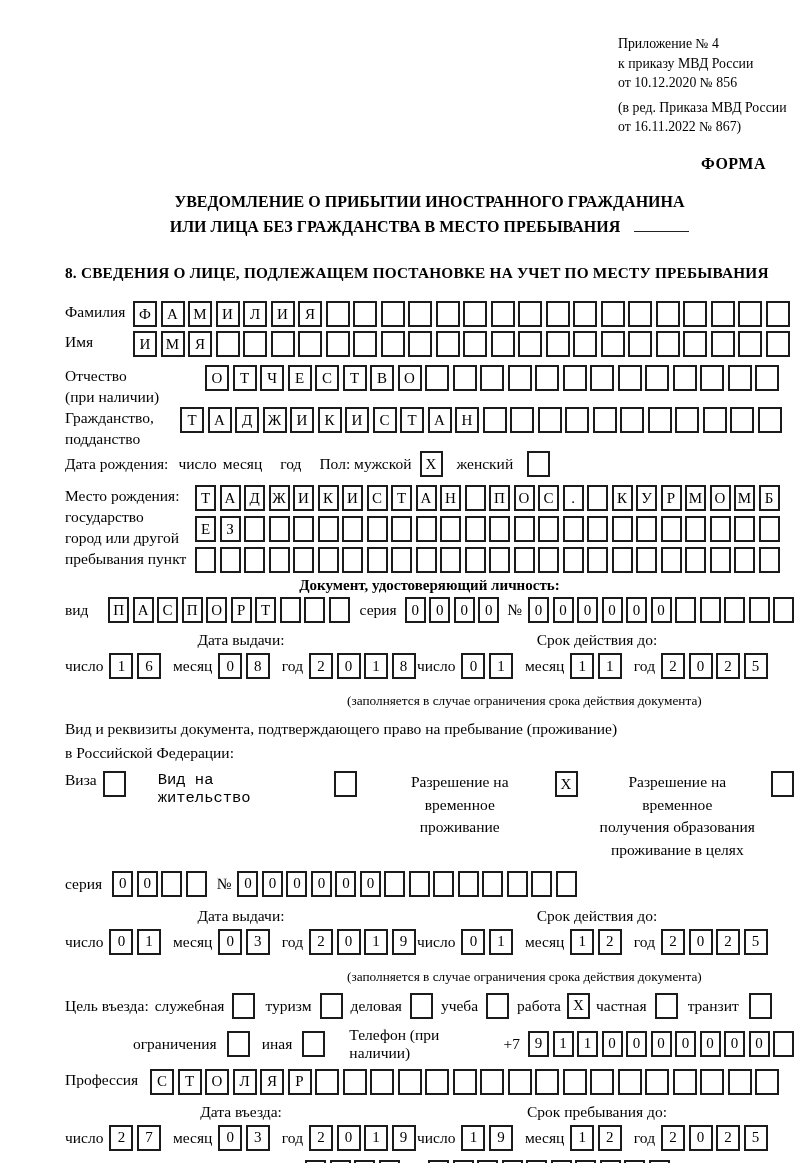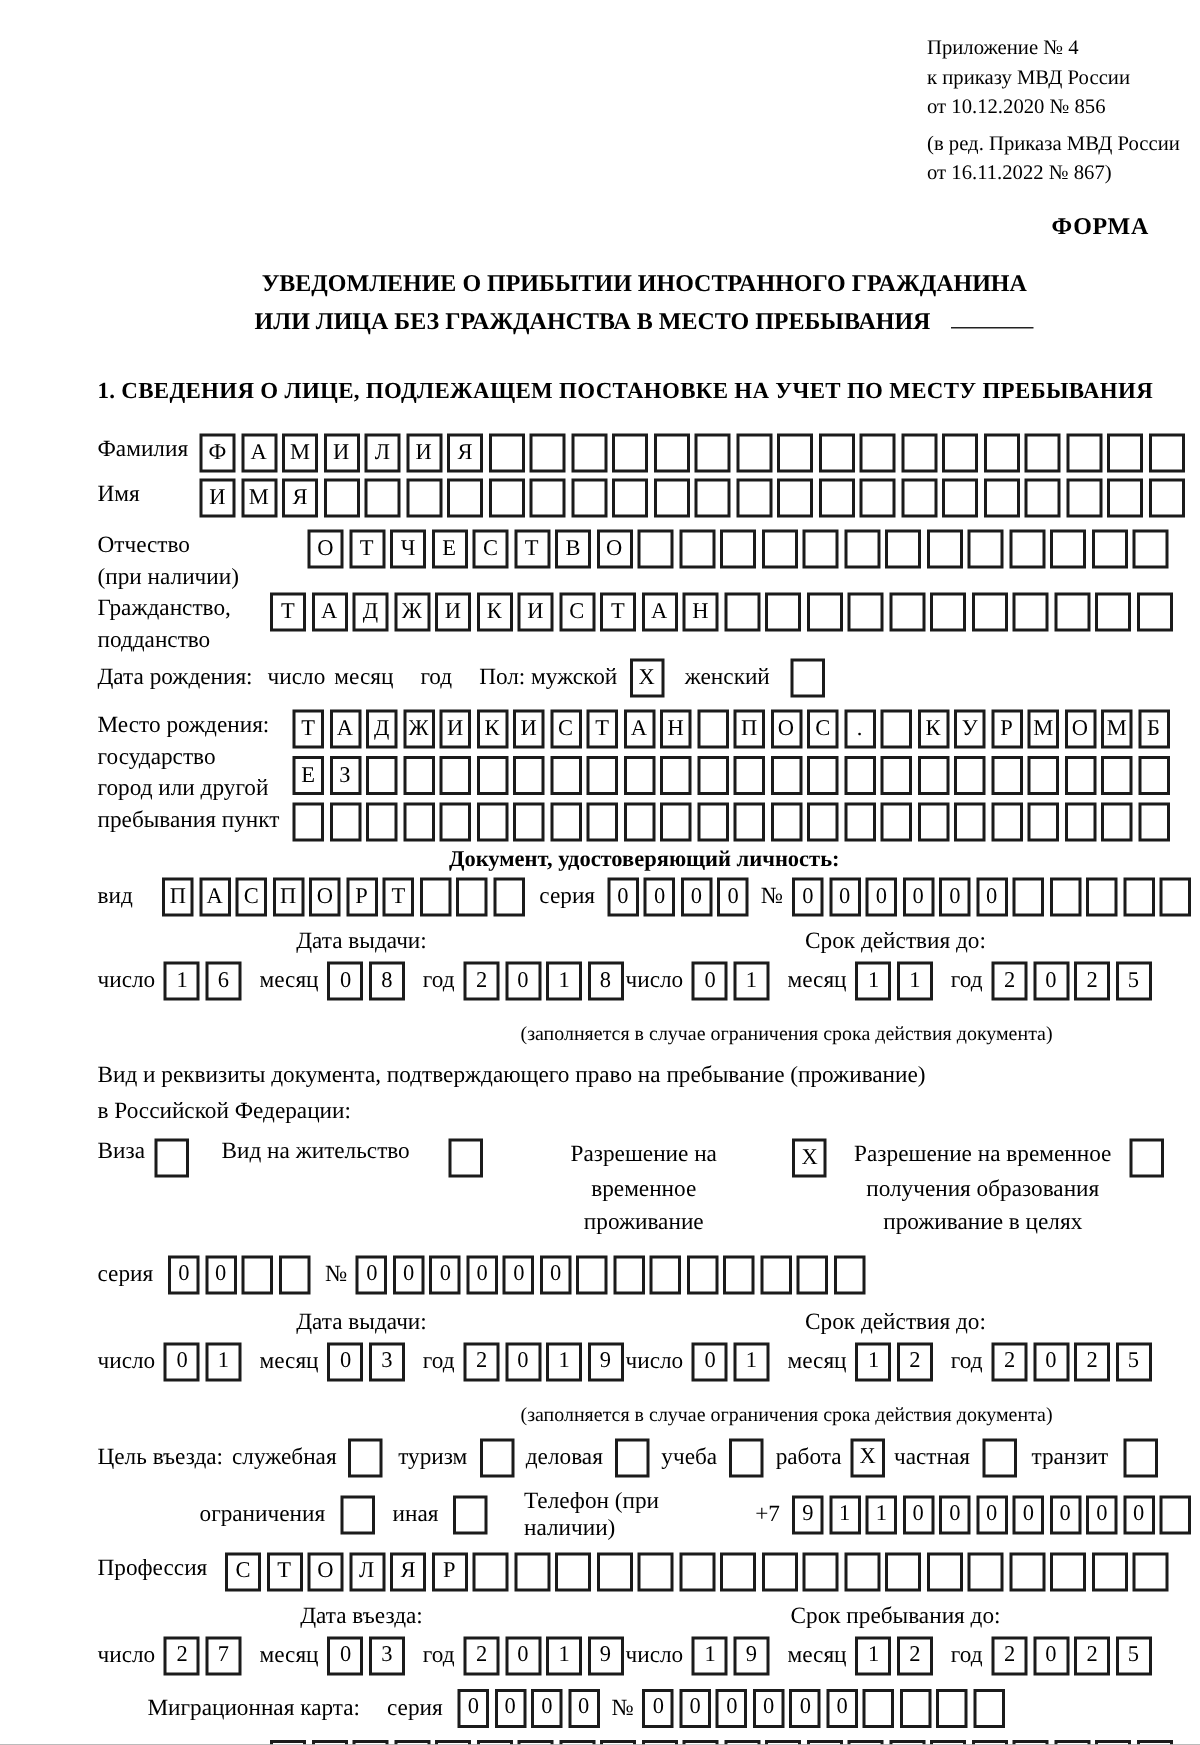--- a/index.html
+++ b/index.html
@@ -1,19 +1,19 @@
 <!DOCTYPE html>
 <html><head>
 <meta charset="utf-8">
 <style>
   html,body { margin:0; padding:0; background:#888; }
   .page {
     width:800px; height:1163px; background:#ffffff; color:#000;
     font-family:"Liberation Serif", serif;
-    box-sizing:border-box; padding:22px 6px 0 65px;
+    box-sizing:border-box; padding:34px 6px 0 65px;
     position:relative; overflow:hidden; margin:0 auto;
   }
   .appendix { margin-left:553px; font-size:13.8px; line-height:1.42; }
   .appendix .amend { margin-top:5px; }
   .forma { text-align:right; padding-right:28px; font-weight:bold; font-size:16px; margin-top:18px; letter-spacing:.5px; }
   .title { text-align:center; font-weight:bold; font-size:16px; line-height:1.6; margin-top:16px; }
   .blankline { display:inline-block; width:55px; border-bottom:1.8px solid #222; height:14px; margin-left:14px; }
   .sec-heading { font-weight:bold; font-size:15.3px; margin-top:24px; letter-spacing:.2px; }
 
   .fieldrow { display:flex; align-items:flex-start; }
@@ -57,21 +57,21 @@
     <div>от 16.11.2022 № 867)</div>
   </div>
 
   <div class="forma">ФОРМА</div>
 
   <div class="title">
     <div>УВЕДОМЛЕНИЕ О ПРИБЫТИИ ИНОСТРАННОГО ГРАЖДАНИНА</div>
     <div><span>ИЛИ ЛИЦА БЕЗ ГРАЖДАНСТВА В МЕСТО ПРЕБЫВАНИЯ</span><span class="blankline"></span></div>
   </div>
 
-  <div class="sec-heading">1. СВЕДЕНИЯ О ЛИЦЕ, ПОДЛЕЖАЩЕМ ПОСТАНОВКЕ НА УЧЕТ ПО МЕСТУ ПРЕБЫВАНИЯ</div>
+  <div class="sec-heading">8. СВЕДЕНИЯ О ЛИЦЕ, ПОДЛЕЖАЩЕМ ПОСТАНОВКЕ НА УЧЕТ ПО МЕСТУ ПРЕБЫВАНИЯ</div>
 
   <div class="fieldrow" style="margin-top:19px;">
     <div class="lblcol" style="width:68px;">Фамилия</div>
     <div class="cells">
         <div class="cell">Ф</div>
         <div class="cell">А</div>
         <div class="cell">М</div>
         <div class="cell">И</div>
         <div class="cell">Л</div>
         <div class="cell">И</div>
@@ -381,21 +381,21 @@
   <div class="note">(заполняется в случае ограничения срока действия документа)</div>
 
   <div class="plain" style="margin-top:8px;">
     <div>Вид и реквизиты документа, подтверждающего право на пребывание (проживание)</div>
     <div>в Российской Федерации:</div>
   </div>
 
   <div class="permits">
     <span>Виза</span>
     <div class="checkbox" style="margin-left:6px;"></div>
-    <span style="margin-left:22px;">Вид на жительство</span>
+    <span style="margin-left:32px;font-family:Liberation Mono, monospace;">Вид на жительство</span>
     <div class="checkbox" style="margin-left:26px;"></div>
     <div class="permit-txt" style="margin-left:22px; width:170px;">
       <div>Разрешение на временное</div>
       <div>проживание</div>
     </div>
     <div class="checkbox" style="margin-left:14px;">X</div>
     <div class="permit-txt" style="margin-left:18px; width:172px;">
       <div>Разрешение на временное</div>
       <div>получения образования</div>
       <div>проживание в целях</div>

